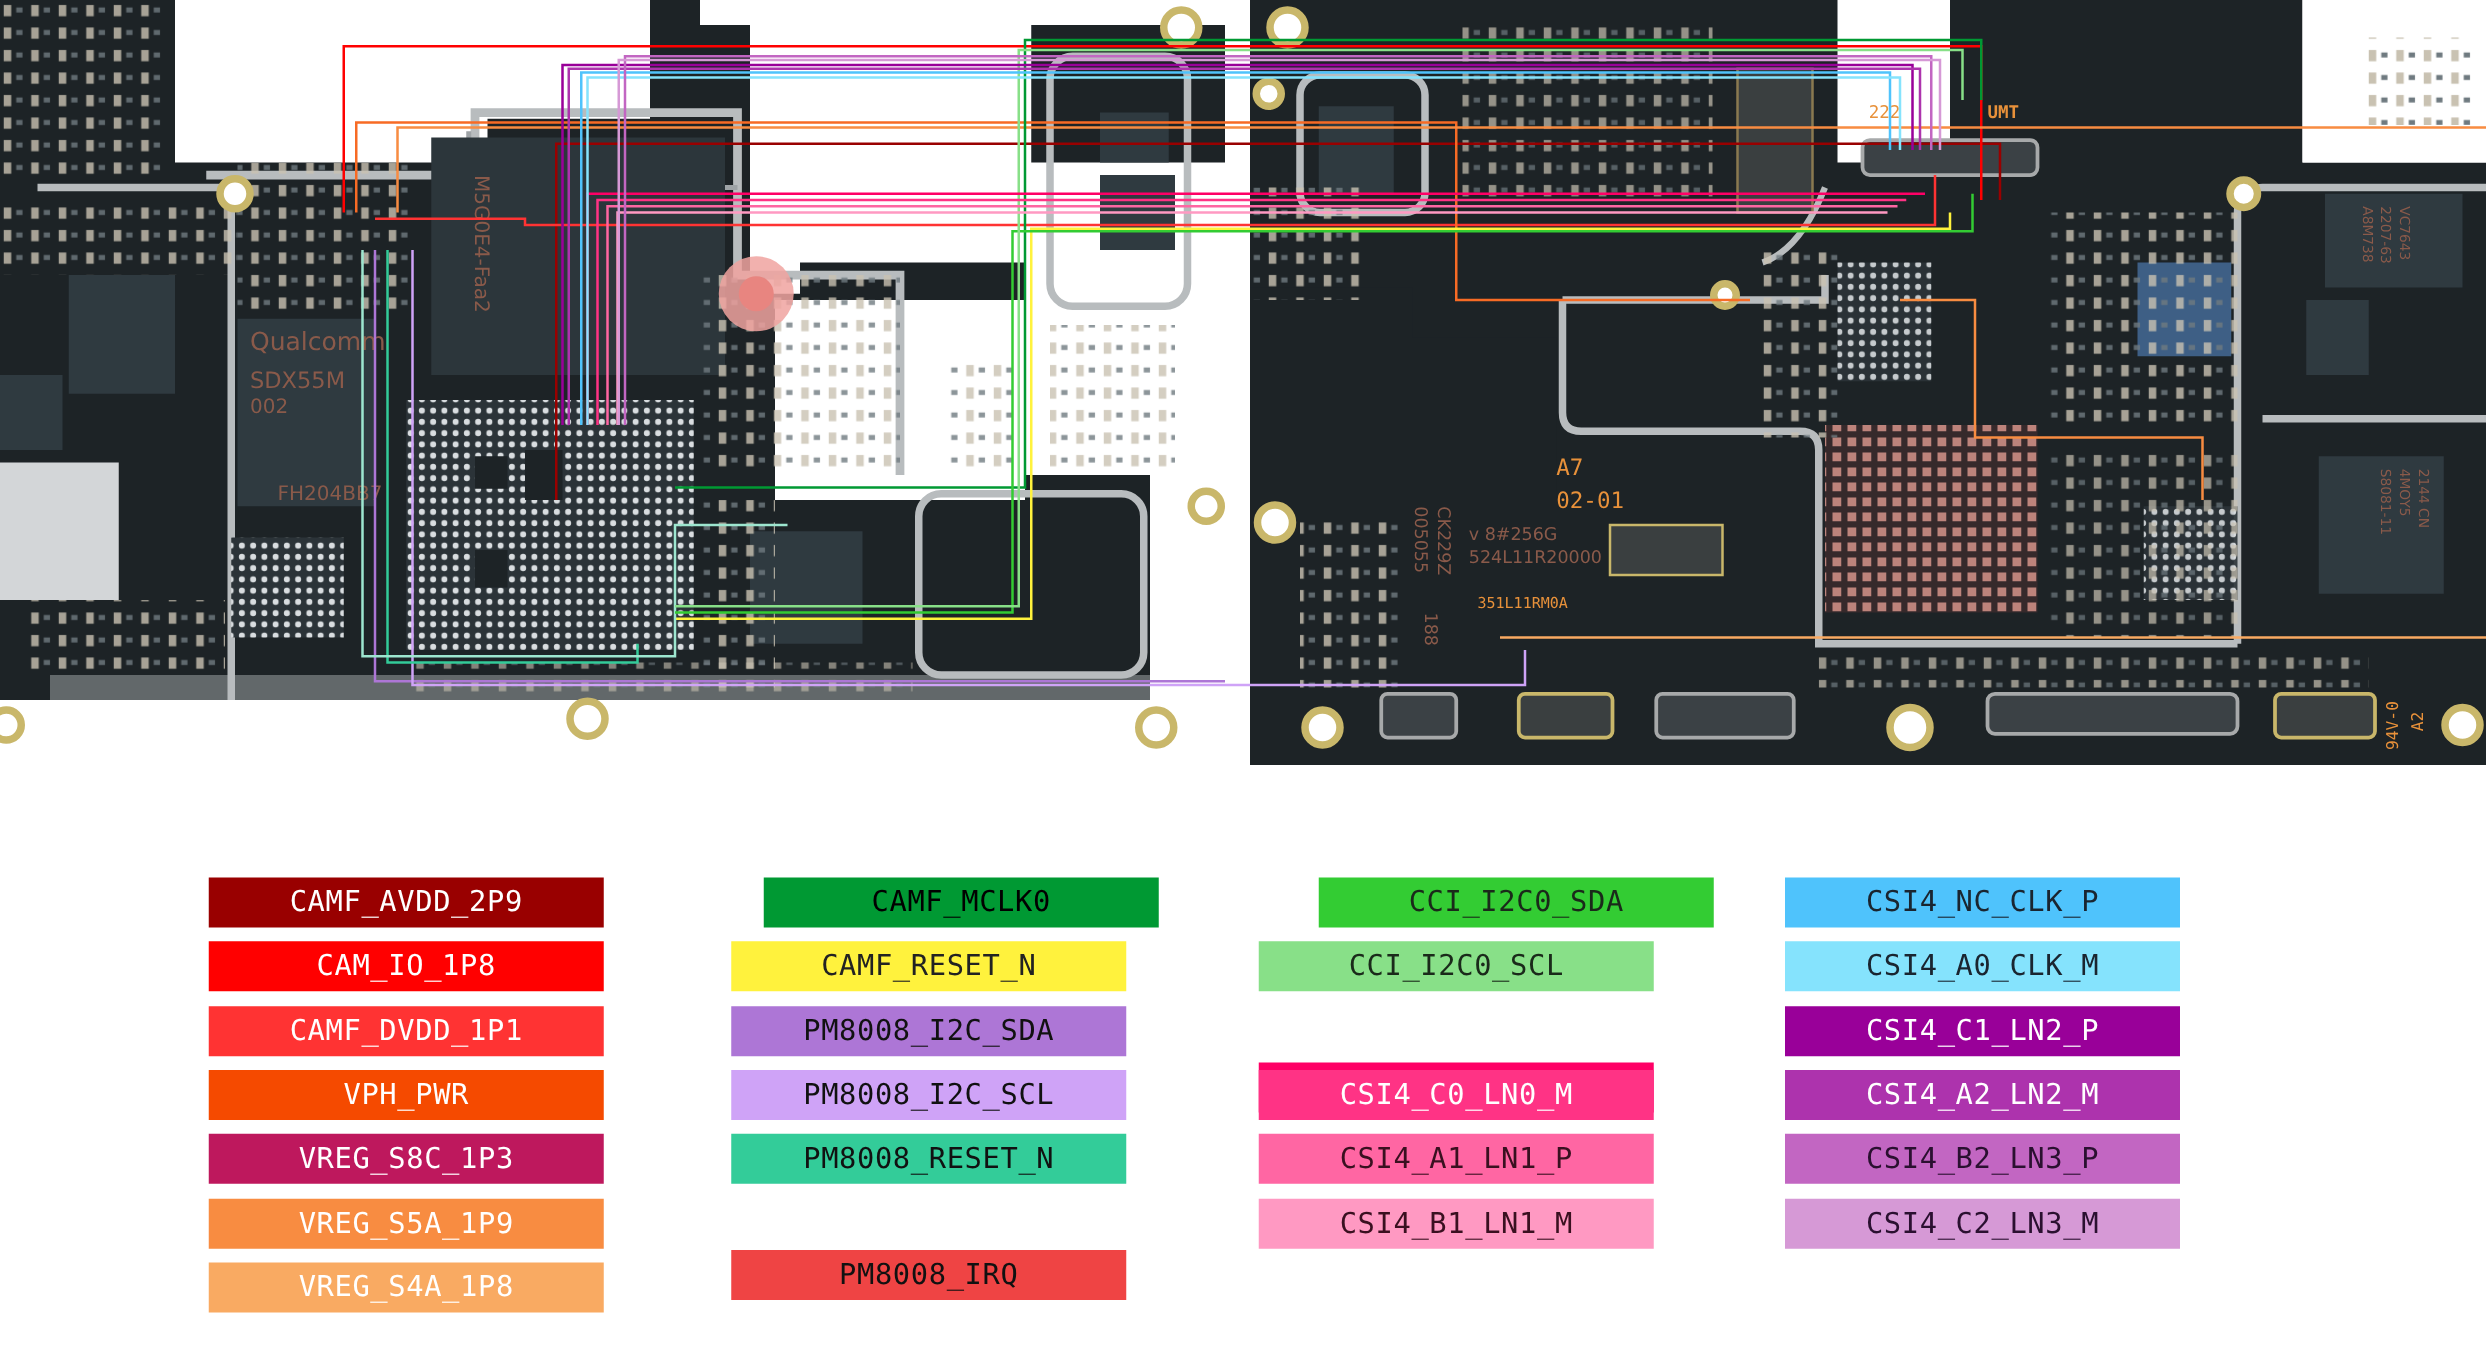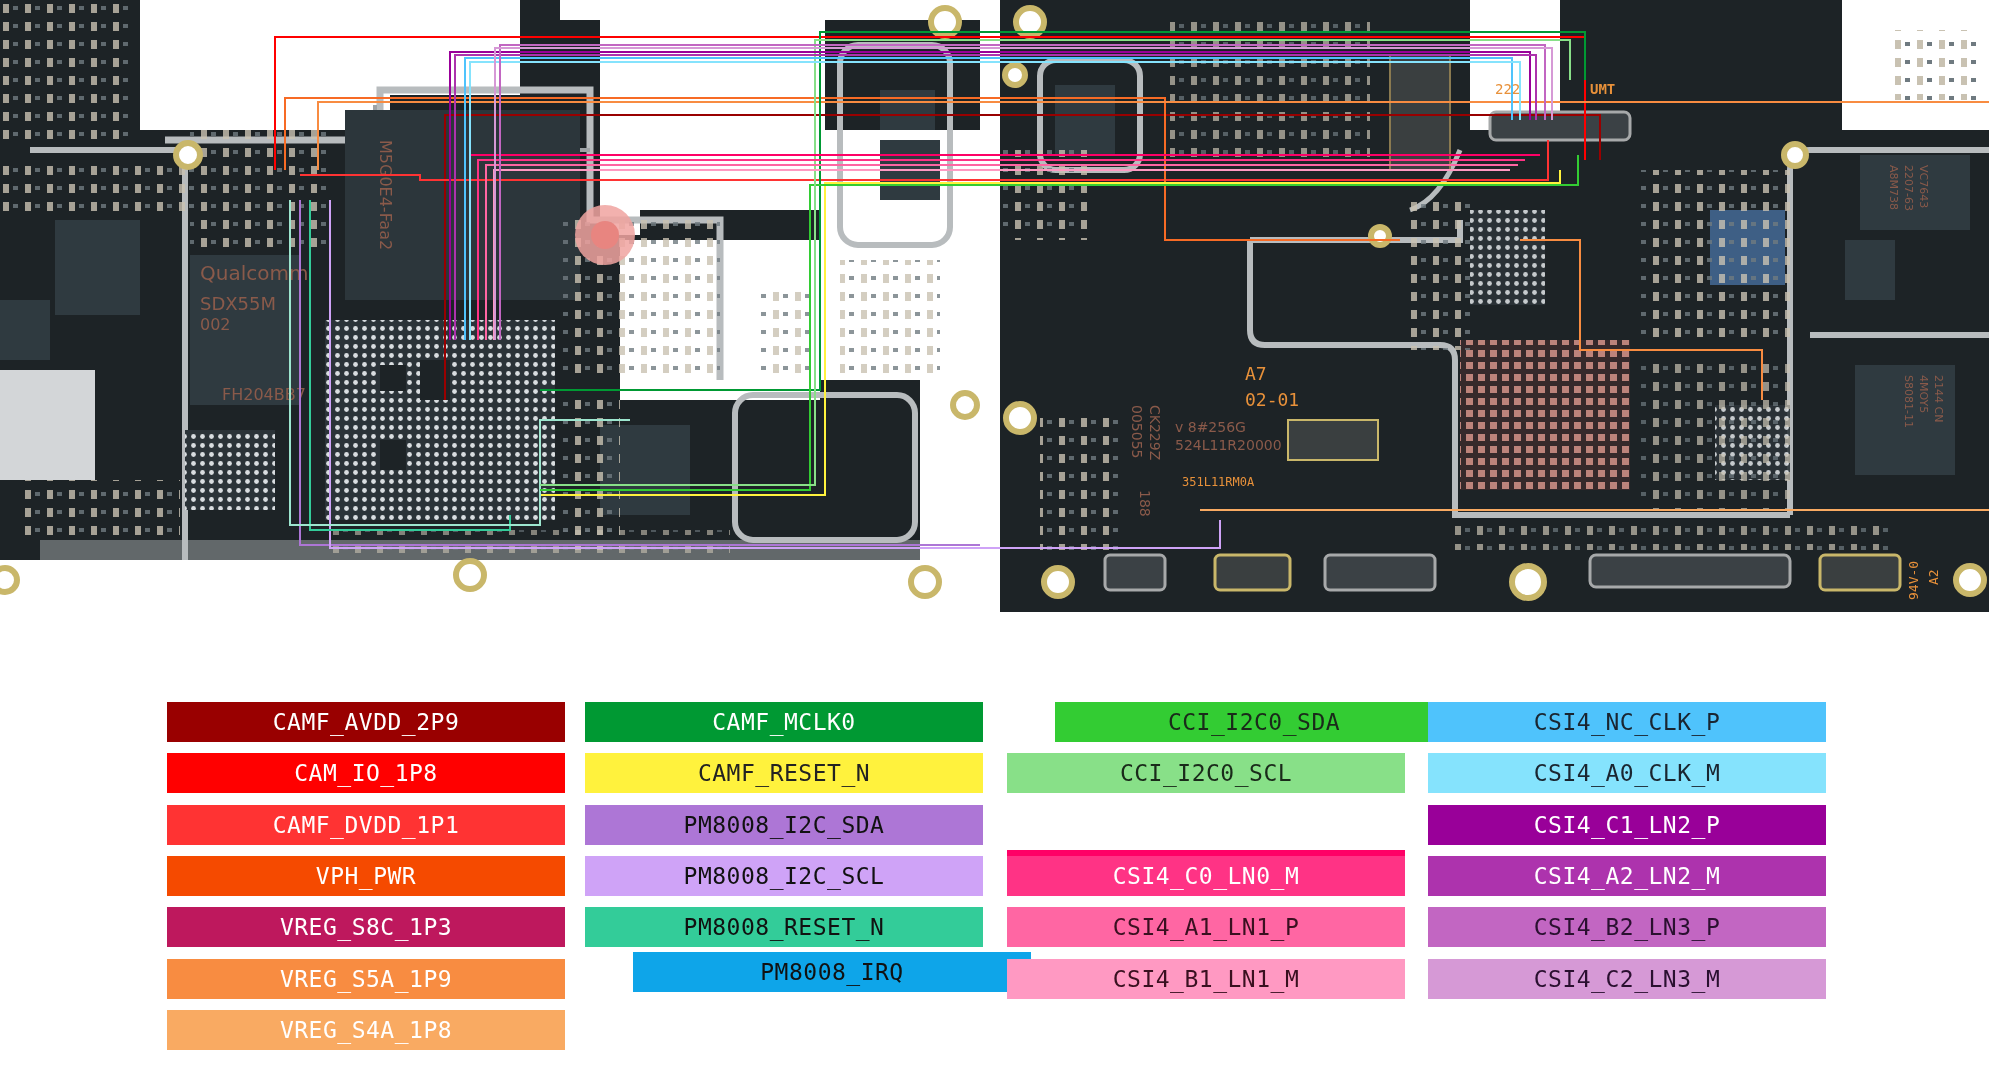--- a/index.html
+++ b/index.html
@@ -1,20 +1,20 @@
 <!DOCTYPE html>
 <html><head>
   <meta charset="utf-8">
   <style>
     html, body { margin: 0; padding: 0; background: #ffffff; }
     body { width: 1989px; height: 1082px; position: relative; overflow: hidden; font-family: "DejaVu Sans Mono", monospace; }
     #board { position: absolute; left: 0; top: 0; width: 1989px; height: 620px; }
     #legend { position: absolute; left: 0; top: 0; width: 1989px; height: 1082px; pointer-events: none; }
     .legend-item {
-      position: absolute; height: 40px; width: 398px;
+      position: absolute; height: 40px; width: 316px;
       display: flex; align-items: center; justify-content: center;
       font-family: "DejaVu Sans Mono", monospace; font-size: 23px; letter-spacing: 0.5px;
       box-sizing: border-box; pointer-events: auto;
     }
     .pcb-text { font-family: "DejaVu Sans Mono", monospace; fill: #e8913a; }
     .pcb-text-dim { font-family: "DejaVu Sans", sans-serif; fill: #8a5a4a; }
   </style>
 </head>
 <body>
 
@@ -195,26 +195,26 @@
 </svg>
 
 <div id="legend">
     <div class="legend-item" style="left: 167px; top: 702px; background: rgb(153, 0, 0); color: rgb(255, 255, 255);">CAMF_AVDD_2P9</div>
     <div class="legend-item" style="left: 167px; top: 753.3px; background: rgb(255, 0, 0); color: rgb(255, 255, 255);">CAM_IO_1P8</div>
     <div class="legend-item" style="left: 167px; top: 804.6px; background: rgb(255, 51, 51); color: rgb(255, 255, 255);">CAMF_DVDD_1P1</div>
     <div class="legend-item" style="left: 167px; top: 855.9px; background: rgb(245, 74, 0); color: rgb(255, 255, 255);">VPH_PWR</div>
     <div class="legend-item" style="left: 167px; top: 907.2px; background: #be185d; color: rgb(255, 255, 255);">VREG_S8C_1P3</div>
     <div class="legend-item" style="left: 167px; top: 958.5px; background: rgb(248, 140, 65); color: rgb(255, 255, 255);">VREG_S5A_1P9</div>
     <div class="legend-item" style="left: 167px; top: 1009.8px; background: rgb(249, 170, 98); color: rgb(255, 255, 255);">VREG_S4A_1P8</div>
-    <div class="legend-item" style="left: 585px; top: 702px; background: rgb(0, 153, 51); color: #ffffff;">CAMF_MCLK0</div>
+    <div class="legend-item" style="left: 611px; top: 702px; background: rgb(0, 153, 51); color: #000000;">CAMF_MCLK0</div>
     <div class="legend-item" style="left: 585px; top: 753.3px; background: rgb(255, 242, 61); color: rgb(34, 34, 34);">CAMF_RESET_N</div>
     <div class="legend-item" style="left: 585px; top: 804.6px; background: rgb(173, 118, 214); color: rgb(17, 17, 17);">PM8008_I2C_SDA</div>
     <div class="legend-item" style="left: 585px; top: 855.9px; background: rgb(207, 163, 247); color: rgb(17, 17, 17);">PM8008_I2C_SCL</div>
     <div class="legend-item" style="left: 585px; top: 907.2px; background: rgb(51, 204, 153); color: rgb(17, 17, 17);">PM8008_RESET_N</div>
-    <div class="legend-item" style="left: 585px; top: 952px; background: #0ea5e9; color: rgb(17, 17, 17); margin-left: 48px;">PM8008_IRQ</div>
+    <div class="legend-item" style="left: 585px; top: 1000px; background: #ef4444; color: rgb(17, 17, 17);">PM8008_IRQ</div>
     <div class="legend-item" style="left: 1007px; top: 702px; background: rgb(51, 204, 51); color: rgb(26, 42, 26); margin-left: 48px;">CCI_I2C0_SDA</div>
     <div class="legend-item" style="left: 1007px; top: 753.3px; background: rgb(136, 224, 136); color: rgb(26, 42, 26);">CCI_I2C0_SCL</div>
     <div class="legend-item" style="left: 1007px; top: 804.6px; background: rgb(255, 0, 102); color: rgb(255, 255, 255); margin-top: 45px;">CSI4_B0_LN0_P</div>
     <div class="legend-item" style="left: 1007px; top: 855.9px; background: rgb(255, 51, 133); color: rgb(255, 255, 255);">CSI4_C0_LN0_M</div>
     <div class="legend-item" style="left: 1007px; top: 907.2px; background: rgb(255, 102, 163); color: rgb(58, 16, 32);">CSI4_A1_LN1_P</div>
     <div class="legend-item" style="left: 1007px; top: 958.5px; background: rgb(255, 153, 194); color: rgb(58, 16, 32);">CSI4_B1_LN1_M</div>
     <div class="legend-item" style="left: 1428px; top: 702px; background: rgb(79, 195, 252); color: rgb(26, 37, 48);">CSI4_NC_CLK_P</div>
     <div class="legend-item" style="left: 1428px; top: 753.3px; background: rgb(133, 227, 253); color: rgb(26, 37, 48);">CSI4_A0_CLK_M</div>
     <div class="legend-item" style="left: 1428px; top: 805px; background: rgb(153, 0, 153); color: rgb(255, 255, 255);">CSI4_C1_LN2_P</div>
     <div class="legend-item" style="left: 1428px; top: 855.9px; background: rgb(173, 51, 173); color: rgb(255, 255, 255);">CSI4_A2_LN2_M</div>

